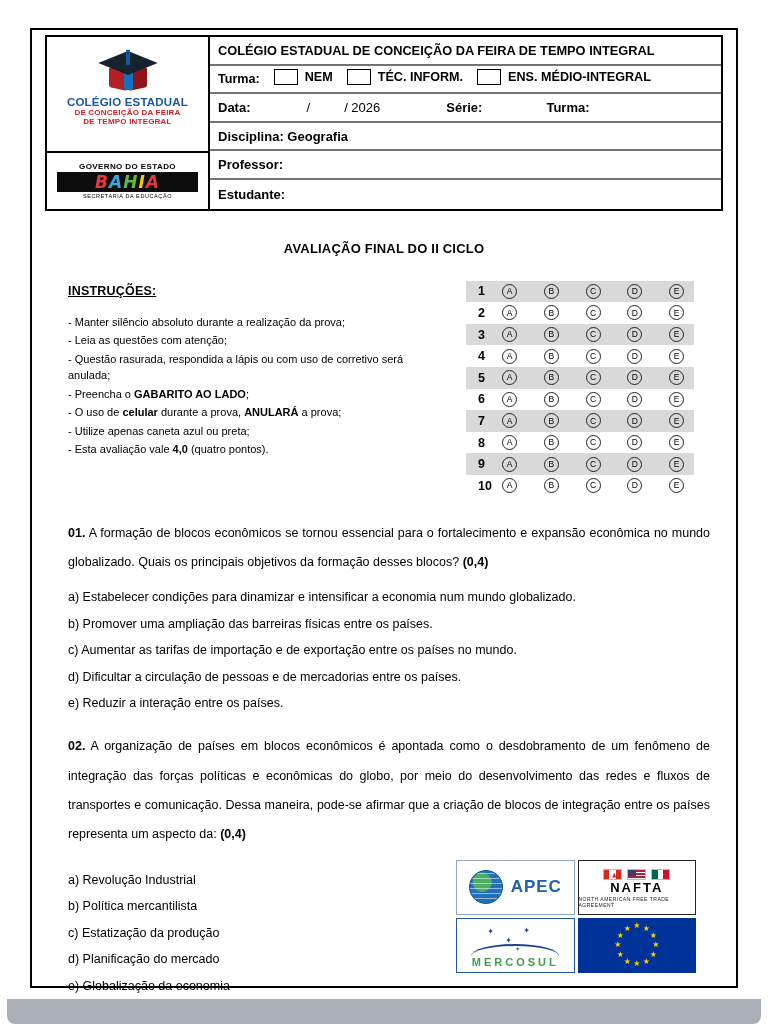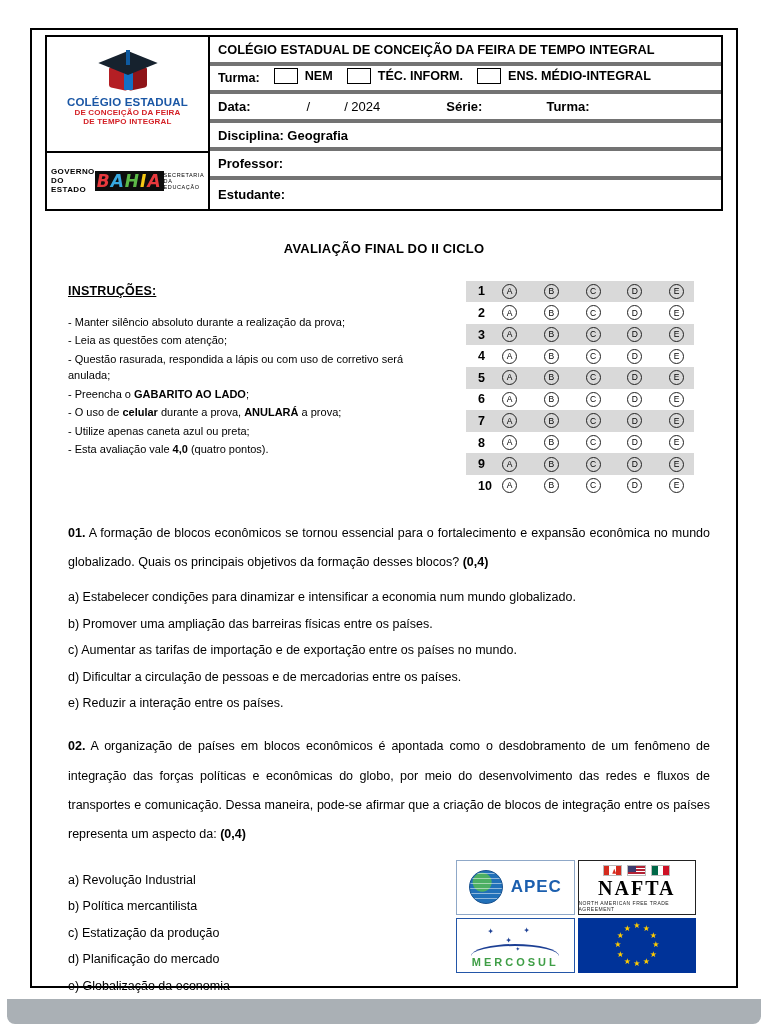--- a/index.html
+++ b/index.html
@@ -15,28 +15,28 @@
   .logo-cell{width:163px;border-right:2px solid #000;display:flex;flex-direction:column}
   .school-logo{height:114px;display:flex;flex-direction:column;align-items:center;padding-top:5px}
   .cap-icon{position:relative;width:62px;height:52px;margin-bottom:2px}
   .cap-top{position:absolute;left:10px;top:0;width:42px;height:42px;background:#16222e;transform:rotateX(66deg) rotate(45deg)}
   .cap-knot{position:absolute;left:29px;top:8px;width:4px;height:15px;background:#0e5aa0}
   .cap-book-left{position:absolute;left:12px;top:27px;width:18px;height:20px;background:#b41f24;transform:skewY(12deg);border-radius:2px}
   .cap-book-right{position:absolute;right:12px;top:27px;width:18px;height:20px;background:#8e1418;transform:skewY(-12deg);border-radius:2px}
   .cap-book-mid{position:absolute;left:27px;top:25px;width:9px;height:23px;background:#1271c4;border-radius:1px}
   .logo-line1{font-size:11.5px;font-weight:bold;color:#1b57a5;letter-spacing:.2px}
   .logo-line2,.logo-line3{font-size:8px;font-weight:bold;color:#d42127;letter-spacing:.2px}
-  .gov-logo{border-top:2px solid #000;flex:1;display:flex;align-items:center;justify-content:center;padding:1px 10px}
+  .gov-logo{border-top:2px solid #000;flex:1;display:flex;flex-direction:column;align-items:center;justify-content:center;padding:1px 10px}
   .gov-label{font-size:8px;font-weight:bold;letter-spacing:.4px}
   .bahia-strip{background:#0d0d0d;width:100%;text-align:center;margin:1px 0;padding:0 2px;line-height:1.2}
   .bahia-strip span{font-size:17px;font-weight:bold;font-style:italic;letter-spacing:1px;font-family:"DejaVu Sans",sans-serif}
   .gov-sub{font-size:5.5px;letter-spacing:.6px}
 
   .header-rows{flex:1;display:flex;flex-direction:column}
-  .hrow{border-bottom:4px solid #737373;display:flex;align-items:center;padding:0 8px;font-size:13px;height:28.6px}
+  .hrow{border-bottom:2px solid #737373;display:flex;align-items:center;padding:0 8px;font-size:13px;height:28.6px}
   .hrow:last-child{border-bottom:none}
   .school-row{font-weight:bold;font-size:12.8px}
   .checkbox{width:24px;height:16px;border:1.6px solid #000;display:inline-block;margin:0 7px 0 14px;background:#fff}
   .curso-opt{display:inline-flex;align-items:center}
   .curso-lbl,.curso-label-main{font-weight:bold;font-size:12.6px}
   .blank{display:inline-block;height:18px}
   .w56{width:56px}.w34{width:34px}.w60{width:60px}
   .serie-lbl{margin-left:66px;font-weight:bold}
   .turma-lbl{margin-left:4px;font-weight:bold}
   .fill{flex:1;height:100%}
@@ -74,21 +74,21 @@
   .apec-text{font-size:17px;font-weight:bold;color:#1c5fae;letter-spacing:1px}
   .nafta{border:1px solid #222;display:flex;flex-direction:column;align-items:center;justify-content:center;gap:1px}
   .nafta-flags{display:flex;gap:5px;margin-top:2px}
   .flag{width:19px;height:11px;display:inline-block;position:relative;border:.5px solid #bbb}
   .flag-ca{background:linear-gradient(to right,#d52b1e 0 28%,#fff 28% 72%,#d52b1e 72%)}
   .flag-ca::after{content:"";position:absolute;left:8px;top:3px;width:4px;height:5px;background:#d52b1e;
     clip-path:polygon(50% 0,100% 100%,0 100%)}
   .flag-us{background:repeating-linear-gradient(#b22234 0 1.6px,#fff 1.6px 3.2px)}
   .flag-us::after{content:"";position:absolute;left:0;top:0;width:8px;height:6px;background:#3c3b6e}
   .flag-mx{background:linear-gradient(to right,#006847 0 33%,#fff 33% 67%,#ce1126 67%)}
-  .nafta-text{font-family:Liberation Serif, serif;font-size:20px;font-weight:bold;letter-spacing:2px;line-height:1.1}
+  .nafta-text{font-family:Liberation Sans, sans-serif;font-size:13px;font-weight:bold;letter-spacing:2px;line-height:1.1}
   .nafta-sub{font-size:5px;letter-spacing:.5px;color:#222}
   .mercosul{border:1px solid #2356a8;display:flex;flex-direction:column;align-items:center;justify-content:flex-end;padding-bottom:4px}
   .mercosul-sky{position:relative;width:96px;height:30px}
   .m-star{position:absolute;color:#1c3f94;font-size:8px;line-height:1}
   .m-s1{left:20px;top:2px}.m-s2{left:38px;top:11px}.m-s3{left:56px;top:1px}.m-s4{left:48px;top:20px;font-size:6px}
   .m-arc{position:absolute;left:4px;right:4px;bottom:0;height:12px;border-top:2px solid #1c3f94;
     border-radius:50% 50% 0 0/100% 100% 0 0}
   .mercosul-text{font-size:11px;font-weight:bold;color:#3f9e46;letter-spacing:3px}
   .eu{background:#003399}
   .eu-stars{position:absolute;inset:0}
@@ -135,21 +135,21 @@
               <span class="checkbox"></span>
               <span class="curso-lbl">ENS. MÉDIO-INTEGRAL</span>
             </span></span>
       </div>
 
       <div class="hrow">
         <span class="bold">Data:</span>
         <span class="blank w56"></span>
         <span>/</span>
         <span class="blank w34"></span>
-        <span>/ 2024</span>
+        <span>/ 2026</span>
         <span class="serie-lbl">Série:</span>
         <span class="blank w60"></span>
         <span class="turma-lbl">Turma:</span>
         <span class="fill"></span>
       </div>
 
       <div class="hrow">
         <span class="bold">Disciplina: Geografia</span>
       </div>
 

